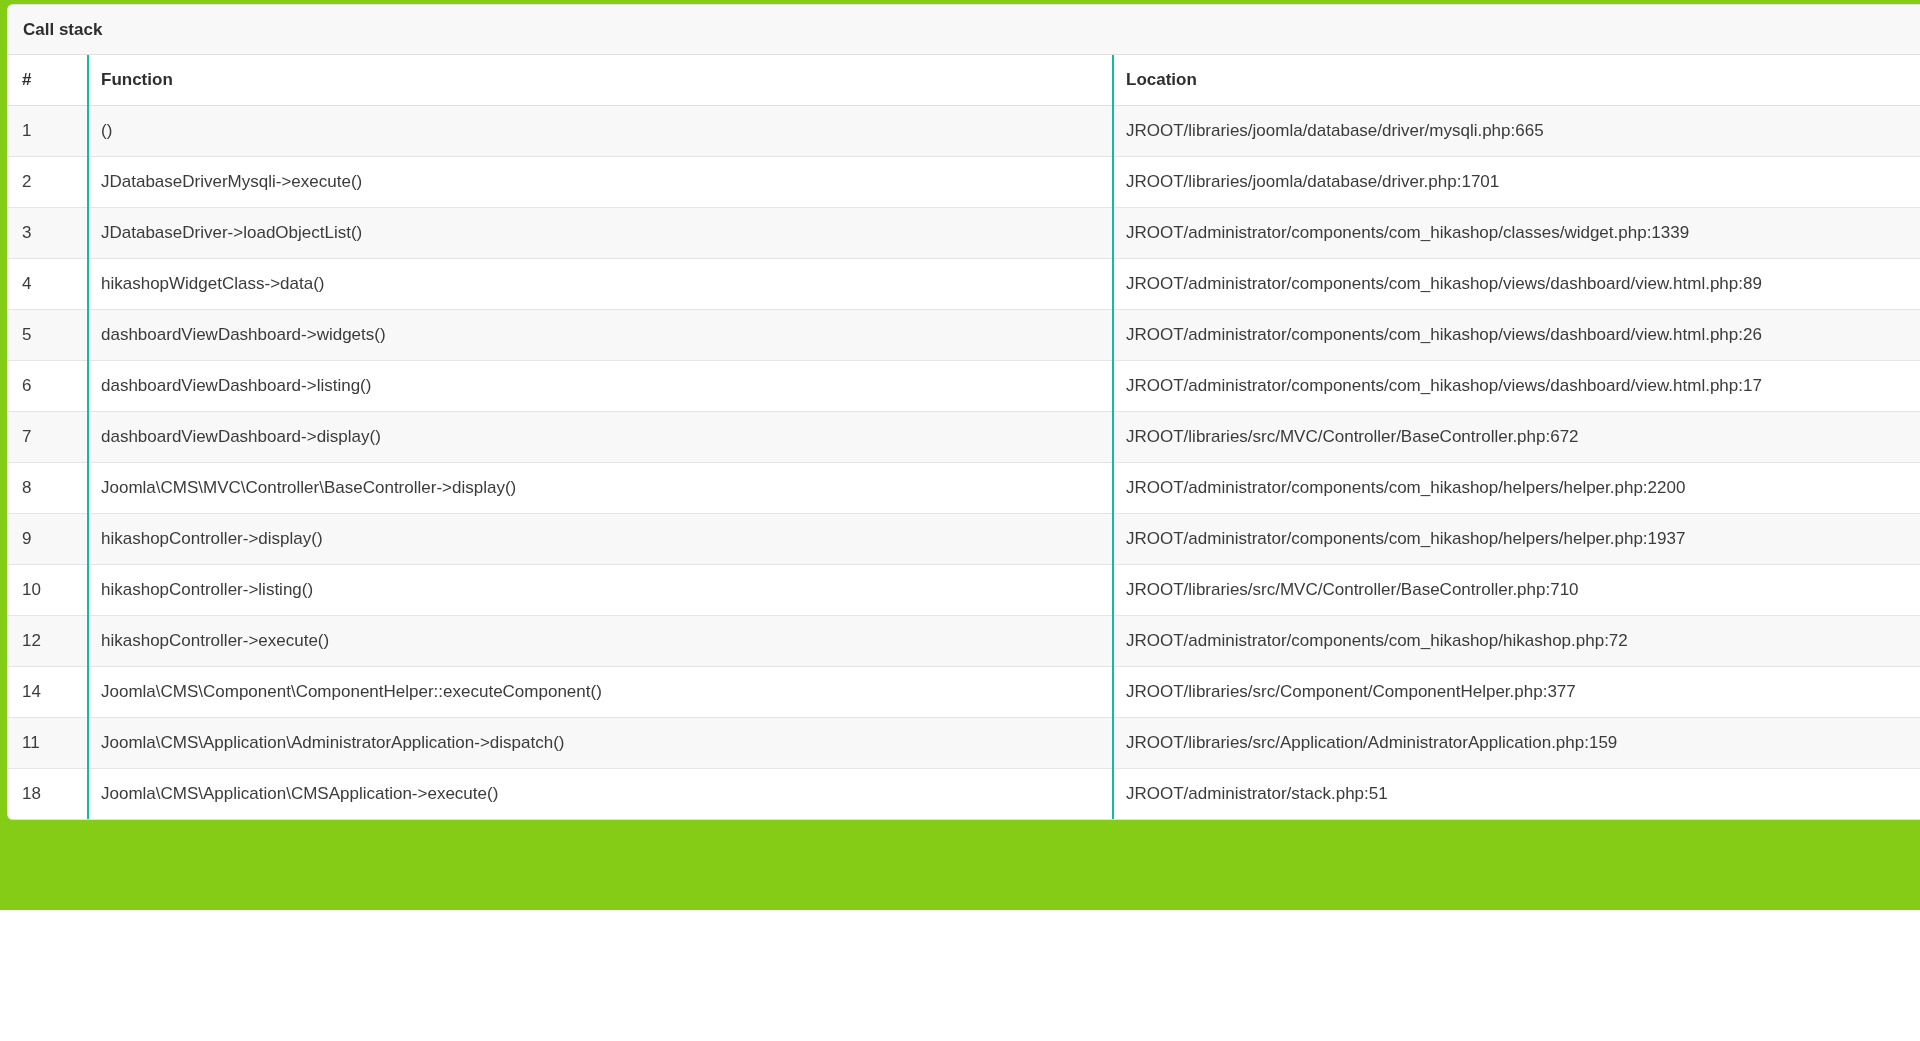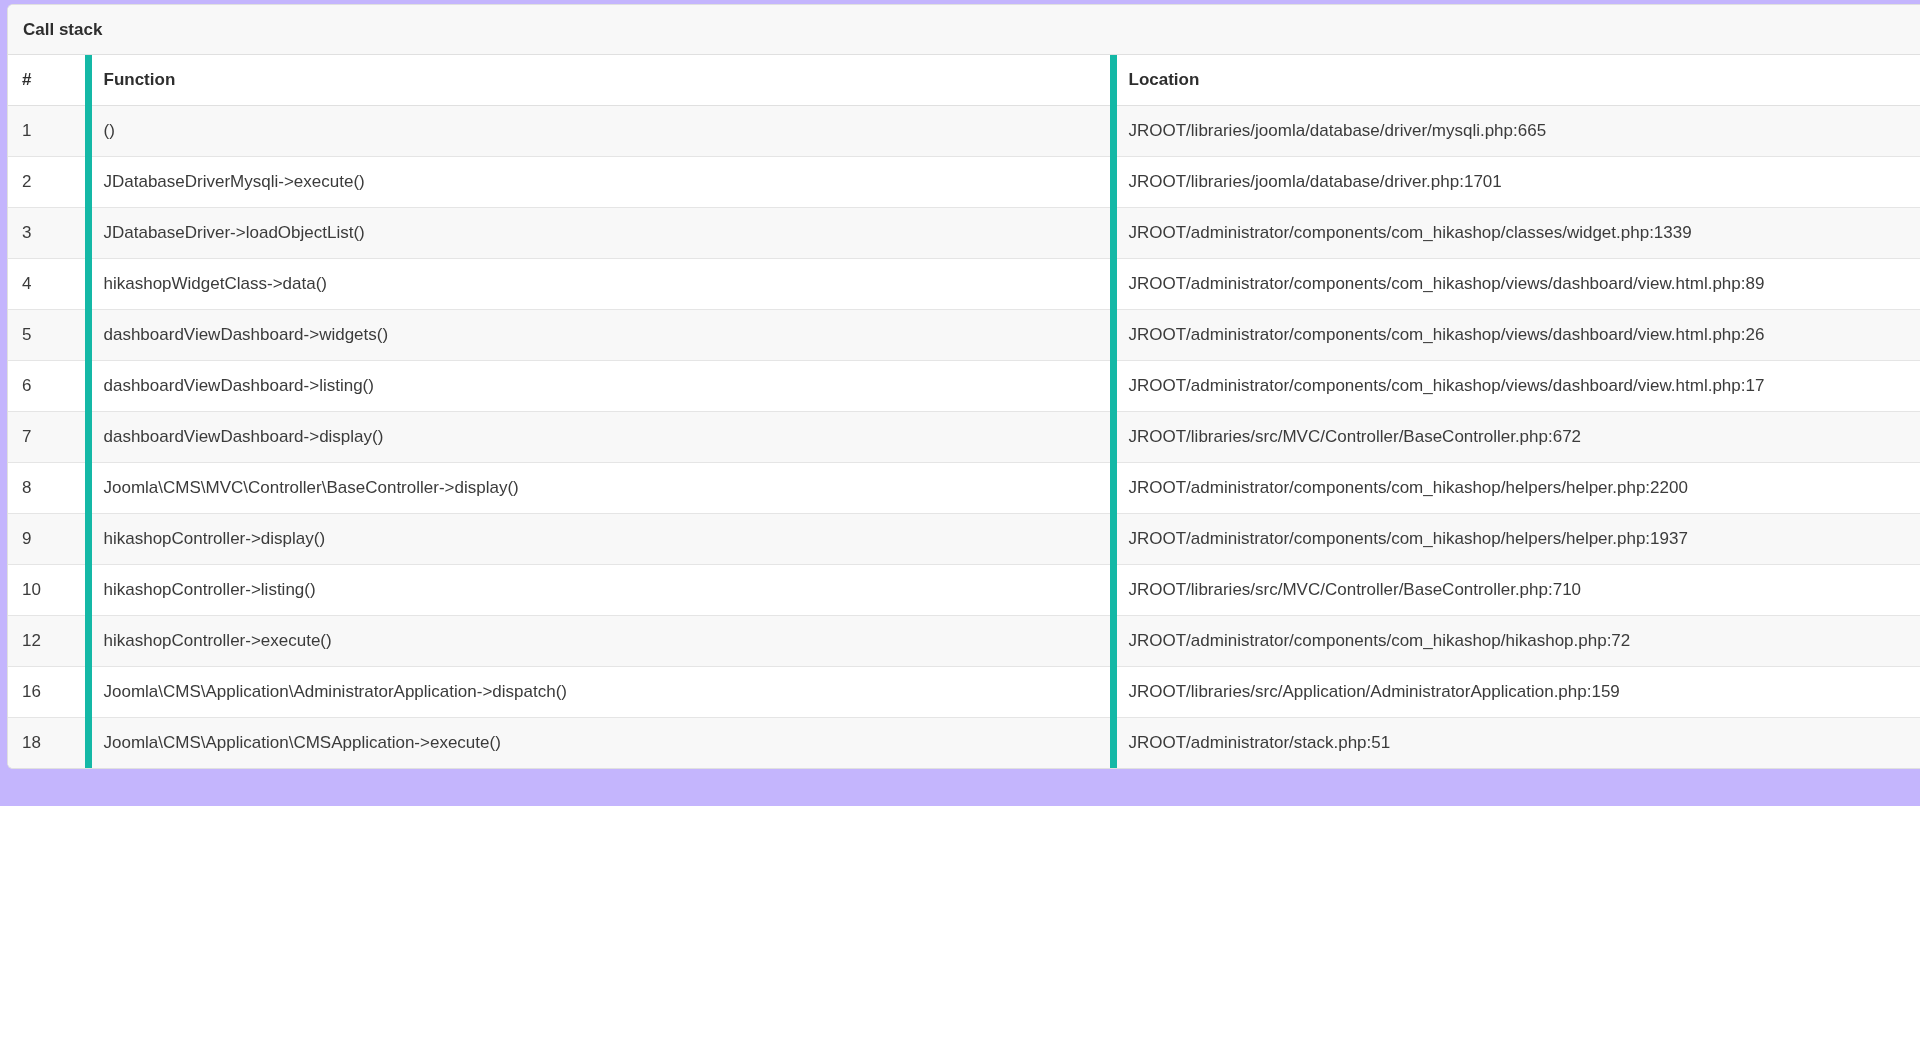--- a/index.html
+++ b/index.html
@@ -5,24 +5,24 @@
   * { box-sizing: border-box; }
   html, body {
     margin: 0;
     padding: 0;
     background: #ffffff;
     font-family: "Liberation Sans", sans-serif;
     color: #3b3b3b;
   }
   .viewport {
     width: 1920px;
-    height: 806px;
+    height: 910px;
     overflow: hidden;
     position: relative;
-    background: #c4b5fd;
+    background: #84cc16;
   }
   .callstack-card {
     position: absolute;
     left: 7px;
     top: 4px;
     width: 1913px;            
     border: 1px solid #e0e0e0;
     border-right: none;
     border-radius: 6px 0 0 6px;
     overflow: hidden;
@@ -49,21 +49,21 @@
   th, td {
     text-align: left;
     vertical-align: middle;
     padding: 15px 12px;
     line-height: 20px;
     overflow: hidden;
     white-space: nowrap;
   }
   th { font-weight: bold; color: #2e2e2e; background: #ffffff; }
   td { color: #3b3b3b; font-weight: normal; }
-  th + th, td + td { border-left: 7px solid #14b8a6; margin-left: 20px; }
+  th + th, td + td { border-left: 2px solid #14b8a6; margin-left: 20px; }
   th:first-child, td:first-child { padding-left: 14px; }
   thead th { border-bottom: 1px solid #e0e0e0; }
   tbody tr { border-bottom: 1px solid #e5e5e5; }
   tbody tr:last-child { border-bottom: none; }
   tbody tr:nth-child(odd) { background: #f8f8f8; }
   tbody tr:nth-child(even) { background: #ffffff; }
 </style>
 </head>
 <body>
 
@@ -133,21 +133,26 @@
             <td>10</td>
             <td>hikashopController-&gt;listing()</td>
             <td>JROOT/libraries/src/MVC/Controller/BaseController.php:710</td>
           </tr>
           <tr>
             <td>12</td>
             <td>hikashopController-&gt;execute()</td>
             <td>JROOT/administrator/components/com_hikashop/hikashop.php:72</td>
           </tr>
           <tr>
-            <td>16</td>
+            <td>14</td>
+            <td>Joomla\CMS\Component\ComponentHelper::executeComponent()</td>
+            <td>JROOT/libraries/src/Component/ComponentHelper.php:377</td>
+          </tr>
+          <tr>
+            <td>11</td>
             <td>Joomla\CMS\Application\AdministratorApplication-&gt;dispatch()</td>
             <td>JROOT/libraries/src/Application/AdministratorApplication.php:159</td>
           </tr>
           <tr>
             <td>18</td>
             <td>Joomla\CMS\Application\CMSApplication-&gt;execute()</td>
             <td>JROOT/administrator/stack.php:51</td>
           </tr>
         </tbody>
     </table>

